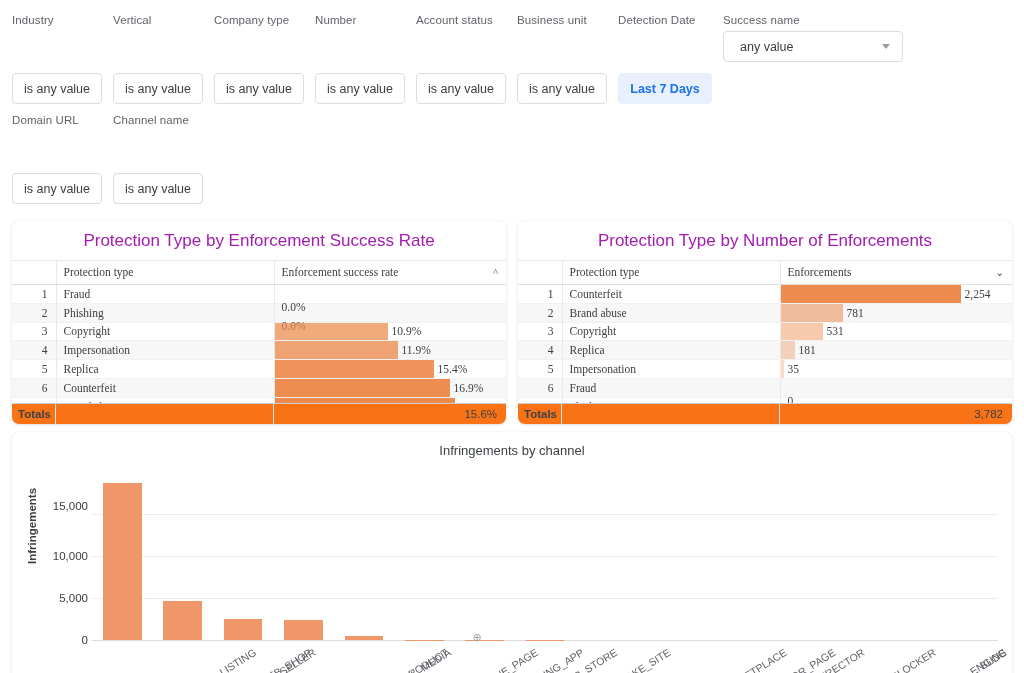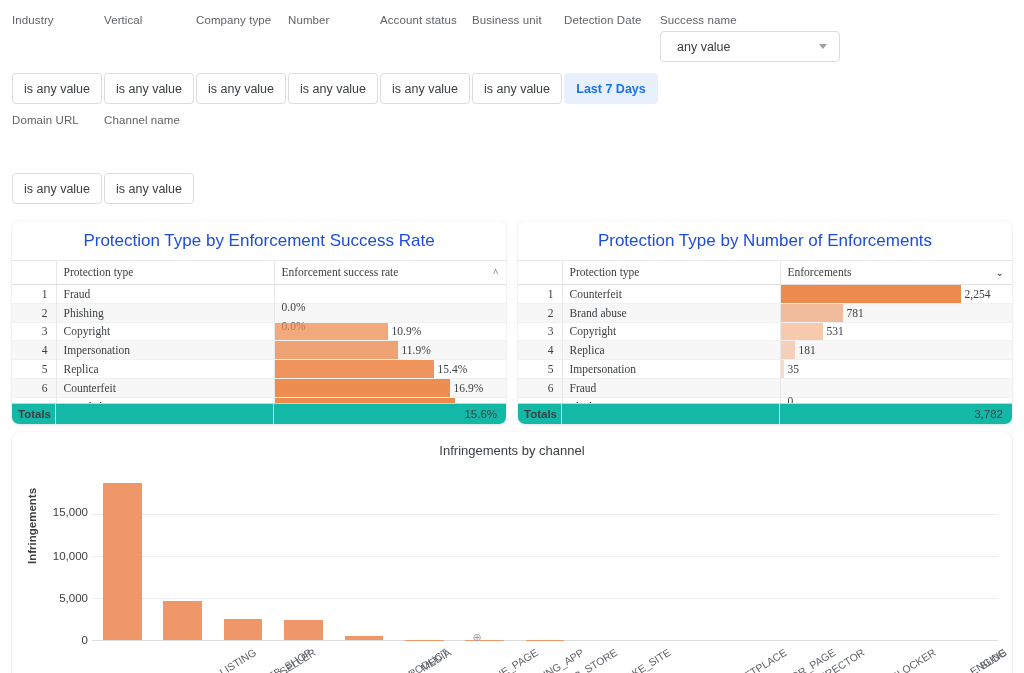--- a/index.html
+++ b/index.html
@@ -6,21 +6,21 @@
   html, body {
     width: 1024px; height: 673px;
     background: #ffffff;
     font-family: "Liberation Sans", sans-serif;
     overflow: hidden;
   }
   body { position: relative; }
 
   
   .filter-bar { padding: 14px 12px 0 12px; }
-  .filter-row { display: flex; gap: 2px; margin-bottom: 10px; }
+  .filter-row { display: flex; gap: 11px; margin-bottom: 10px; }
   .filter { display: flex; flex-direction: column; }
   .filter-label {
     font-size: 11.5px; color: #5f6368; margin-bottom: 5px;
     letter-spacing: .1px; white-space: nowrap;
   }
   .filter-box {
     height: 31px; min-width: 90px;
     border: 1px solid #dadce0; border-radius: 4px;
     background: #fff; display: flex; align-items: center;
     justify-content: center; padding: 0 14px;
@@ -40,21 +40,21 @@
   }
 
   
   .cards-row { display: flex; gap: 12px; padding: 7px 12px 0 12px; }
   .card {
     background: #fff; border-radius: 7px;
     box-shadow: 0 1px 3px rgba(60,64,67,.16), 0 0 1px rgba(60,64,67,.10);
     flex: 1; overflow: hidden; position: relative;
   }
   .card-title {
-    text-align: center; font-size: 17px; color: #1d4ed8;
+    text-align: center; font-size: 17px; color: #a21caf;
     padding: 10px 0 9px 0; font-weight: normal;
   }
 
   
   table.lk { width: 100%; border-collapse: collapse; table-layout: fixed; font-family: Liberation Serif, serif; }
   .lk th {
     font-size: 11.5px; color: #3c4043; font-weight: normal;
     text-align: left; padding: 5px 0 6px 7px;
     border-bottom: 1px solid #e0e0e0; border-top: 1px solid #e8e8e8;
     vertical-align: middle;
@@ -78,21 +78,21 @@
   .cellwrap { position: relative; display: flex; align-items: center; height: 17.8px; }
   .databar {
     height: 17.8px; background: #ed8b4e; flex: 0 0 auto;
   }
   .barval { font-size: 11.5px; color: #3c4043; padding-left: 4px; white-space: nowrap; }
   .barval.pad { padding-left: 7px; margin-top: 26px; }
 
   .table-scroll { height: 143px; overflow: hidden; position: relative; }
   .totals-row {
     display: flex; align-items: center; height: 21px;
-    border-top: 1px solid #d0d0d0; background: #14b8a6; font-size: 11.5px;
+    border-top: 1px solid #d0d0d0; background: #f97316; font-size: 11.5px;
     color: #3c4043;
   }
   .totals-label { width: 44px; padding-left: 6px; font-weight: bold; border-right: 1px solid #e8e8e8; height:100%; display:flex; align-items:center; }
   .totals-mid { width: 218px; border-right: 1px solid #e8e8e8; height: 100%; }
   .totals-val { flex: 1; text-align: right; padding-right: 9px; }
 
   
   .chart-card {
     margin: 8px 12px 0 12px; background: #fff; border-radius: 7px;
     box-shadow: 0 1px 3px rgba(60,64,67,.16), 0 0 1px rgba(60,64,67,.10);
@@ -390,21 +390,21 @@
 </div>
 
 <div class="chart-card">
   <div class="chart-title">Infringements by channel</div>
   <div class="ylabel">Infringements</div>
   <div class="plot-area">
     <div class="ytick-holder" id="yticks" style="top: 40px; height: 168px;">
         <div class="ytick" style="top: 168px;">0</div>
         <div class="ytick" style="top: 126px;">5,000</div>
         <div class="ytick" style="top: 84px;">10,000</div>
-        <div class="ytick" style="top: 40px;">15,000</div>
+        <div class="ytick" style="top: 34px;">15,000</div>
       </div>
     <div id="gridlines">
         <div class="axisline" style="top: 208px; left: 80px; right: 14px;"></div>
         <div class="gridline" style="top: 166px; left: 80px; right: 14px;"></div>
         <div class="gridline" style="top: 124px; left: 80px; right: 14px;"></div>
         <div class="gridline" style="top: 82px; left: 80px; right: 14px;"></div>
       </div>
     <div class="bars" id="bars" style="left: 80px; right: 14px; bottom: 88px; height: 168px;">
         <div class="bar-slot">
           <div class="bar" style="height: 157.08px; background: rgb(240, 151, 106);"></div>

